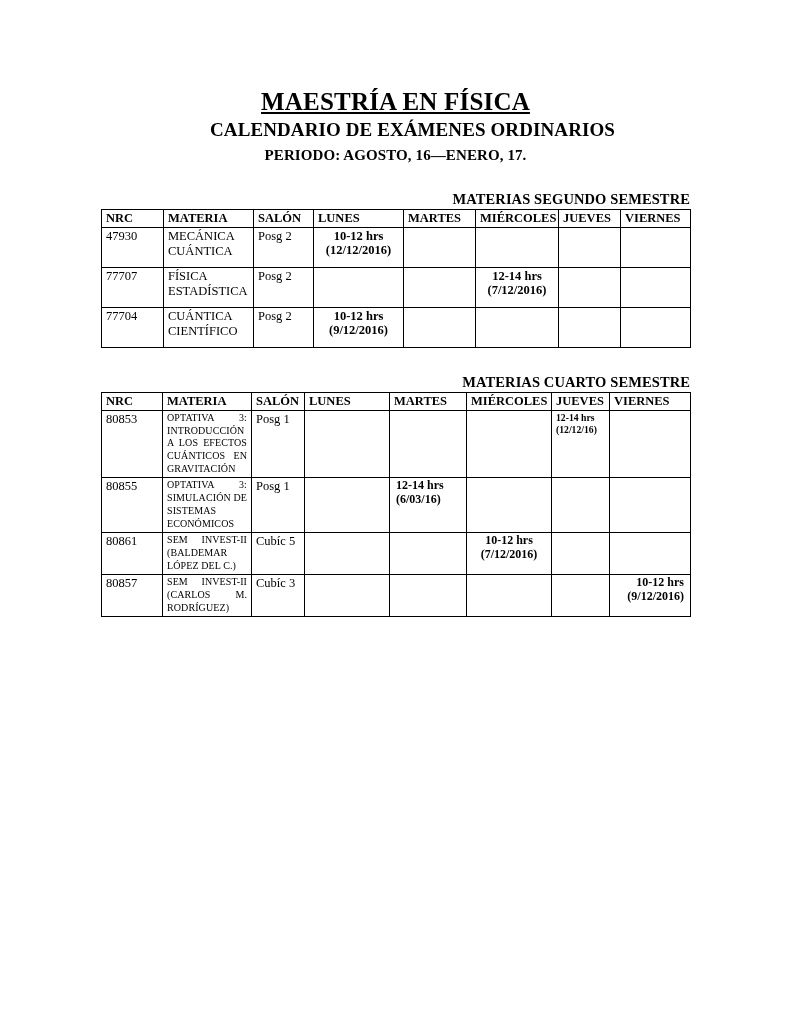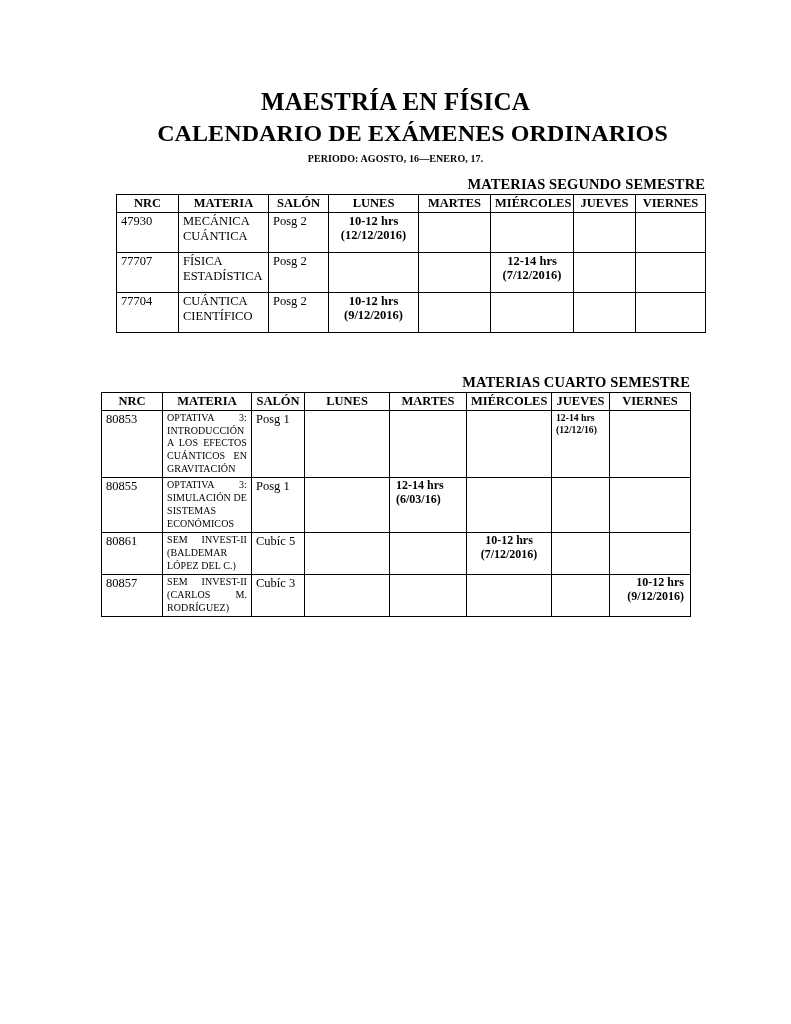--- a/index.html
+++ b/index.html
@@ -11,57 +11,58 @@
     overflow:hidden;
     position:relative;
   }
   .page { position:absolute; inset:0; }
 
   
   .titles { text-align:center; padding-top:88px; }
   .title-main {
     font-size:25px; font-weight:bold; letter-spacing:0.2px;
     line-height:1.12;
+    text-decoration:underline;
   }
   .title-sub {
-    font-size:24px; font-weight:bold; letter-spacing:0.1px;
+    font-size:19px; font-weight:bold; letter-spacing:0.1px;
     line-height:1.2; margin-top:3px;padding-left:34px;
   }
   .title-period {
-    font-size:10px; font-weight:bold; letter-spacing:0.1px;
+    font-size:15px; font-weight:bold; letter-spacing:0.1px;
     margin-top:5px;
   }
 
   
   .section-caption {
     font-size:14.5px; font-weight:bold;
     text-align:right;
     letter-spacing:0.1px;
     margin:0 0 1px 0;
   }
 
   
   .tbl-wrap { position:absolute; }
-  #wrap-t1 { left:101px; top:176px; width:589px;margin-left:15px; }
+  #wrap-t1 { left:101px; top:191px; width:589px; }
   #wrap-t2 { left:101px; top:374px; width:589px; }
 
   table.sched {
     border-collapse:collapse;
     width:589px;
     table-layout:fixed;
     border:1.6px solid #000;
   }
   table.sched th, table.sched td {
     border:1px solid #000;
     vertical-align:top;
     padding:1px 4px 2px 4px;
   }
   table.sched th {
     font-size:12.5px; font-weight:bold;
-    text-align:center;
+    text-align:left;
     padding-top:1px; padding-bottom:1px;
     white-space:nowrap;
   }
   table.sched td { font-size:12.5px; }
 
   .c-nrc   { font-size:12.5px; }
   .c-sala  { text-align:left; font-size:12.5px; }
 
   
   .slot {

